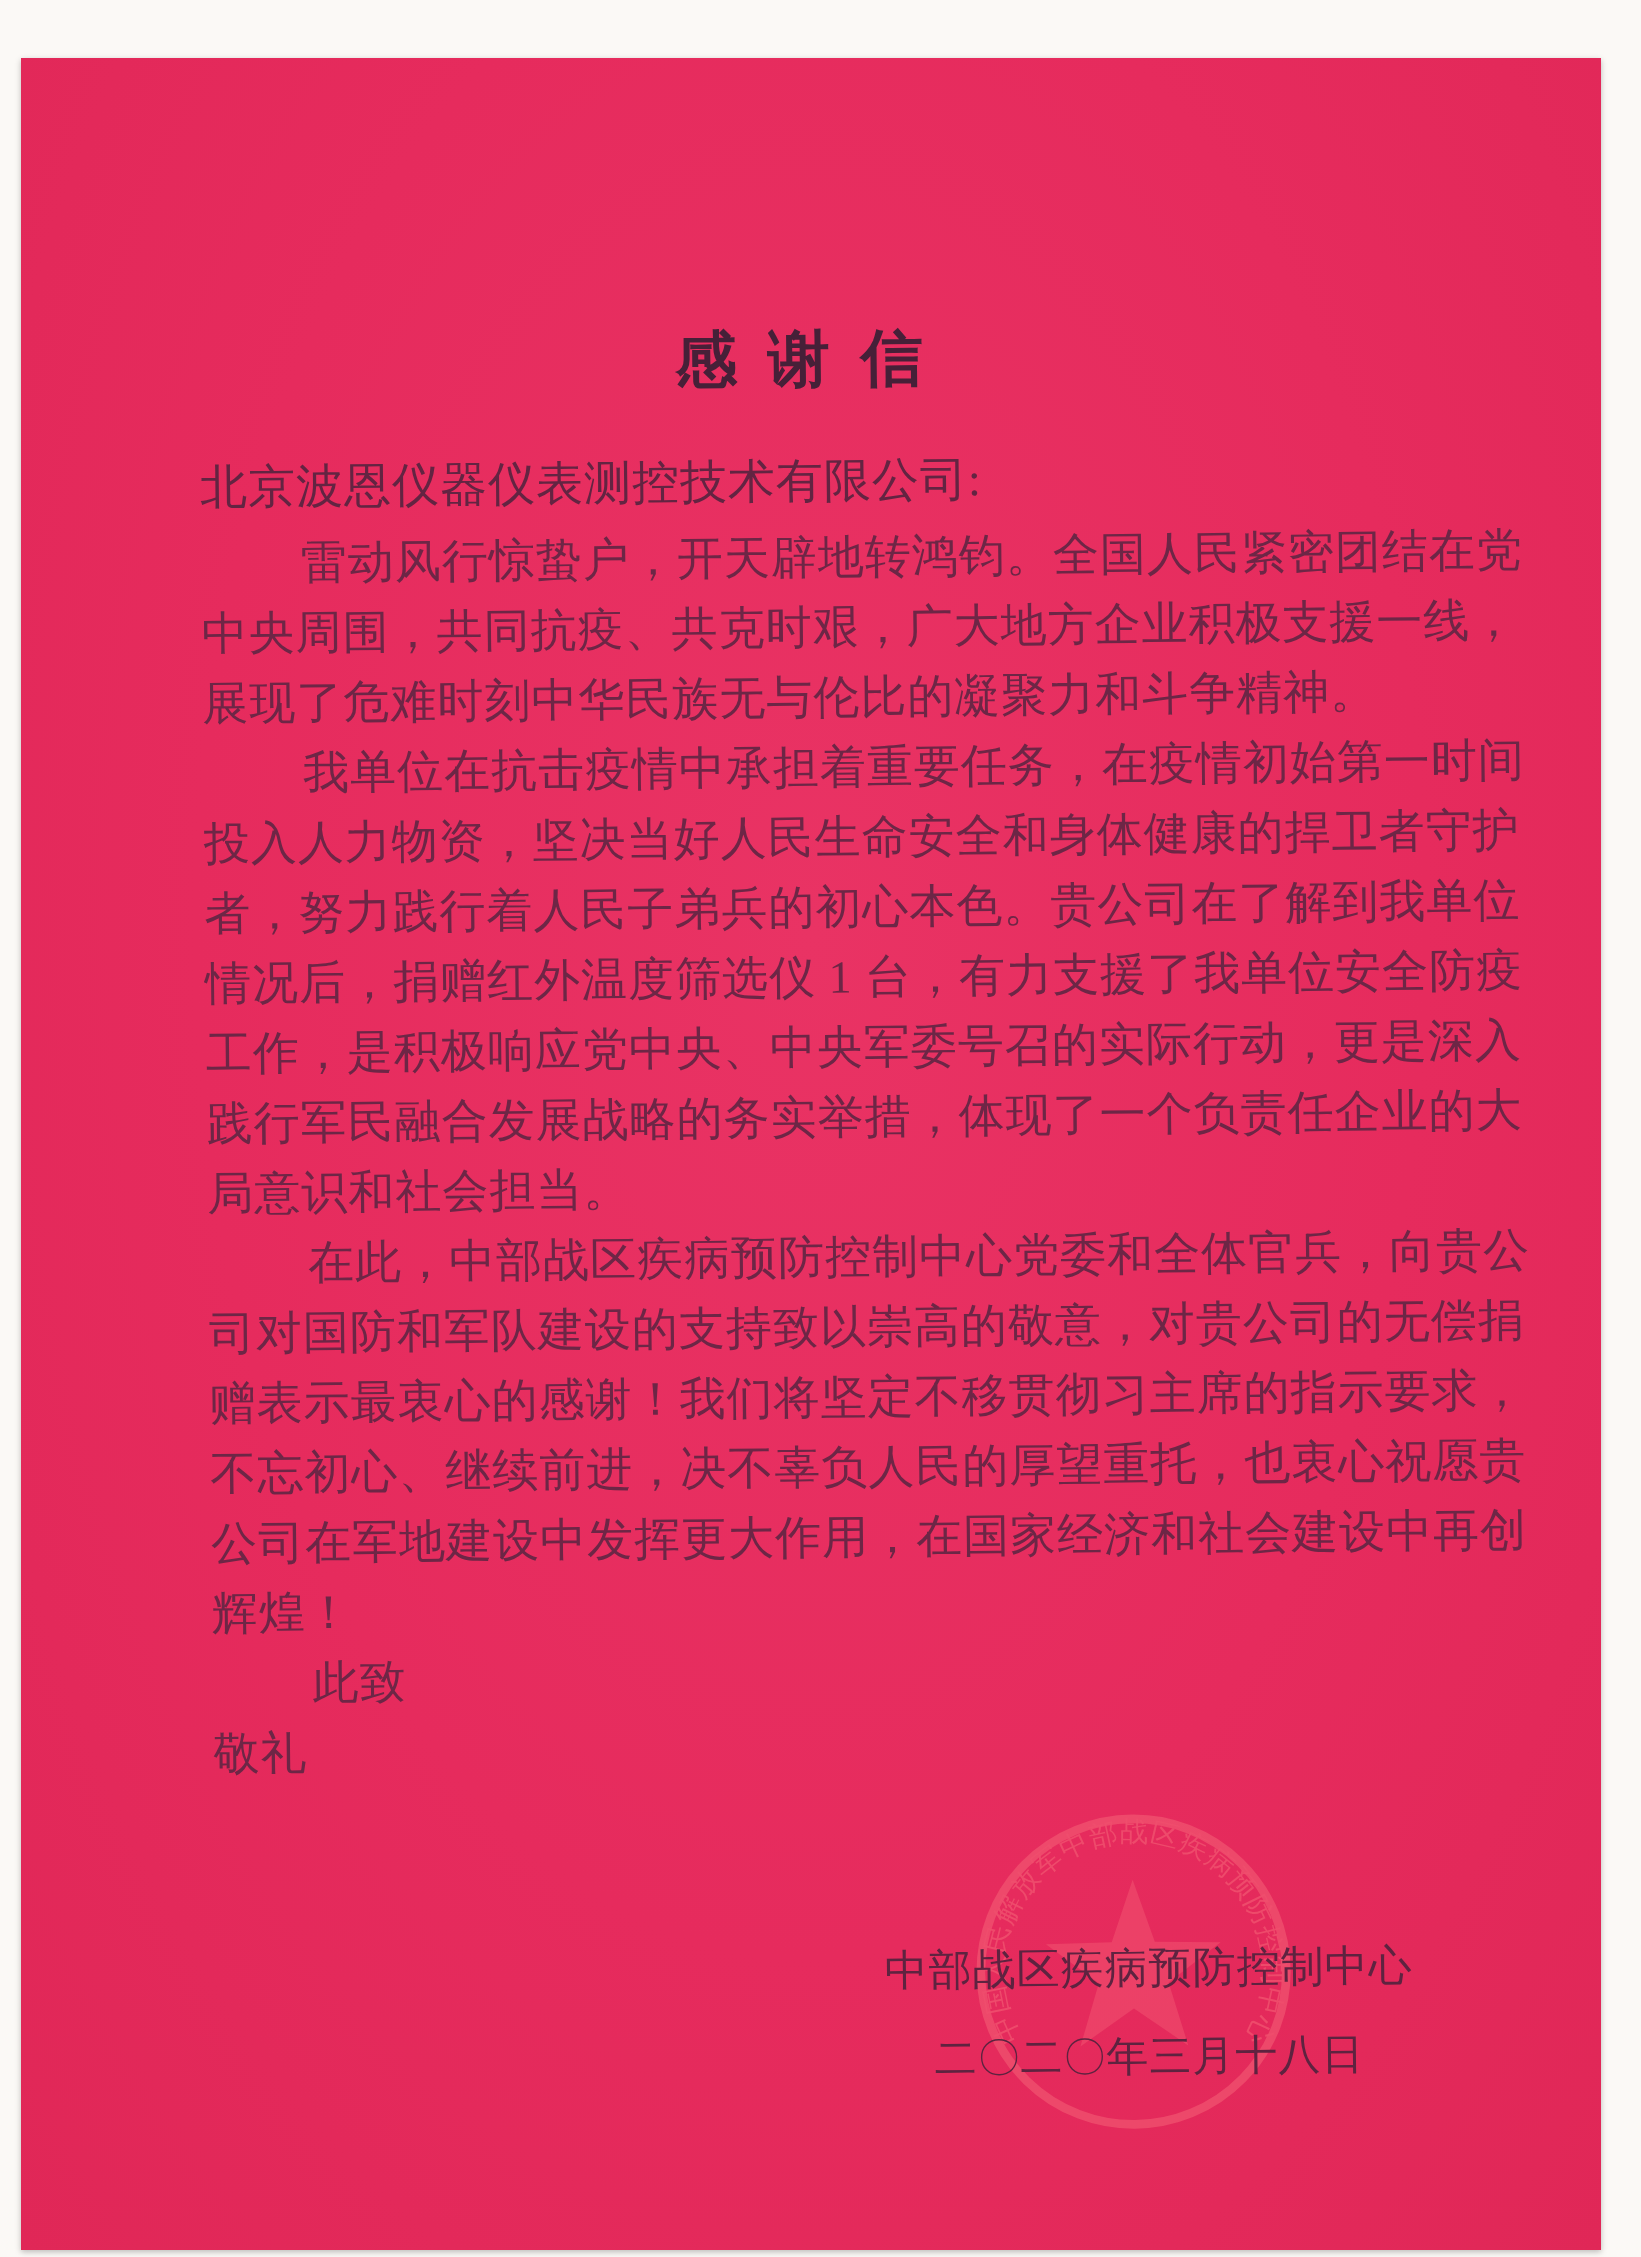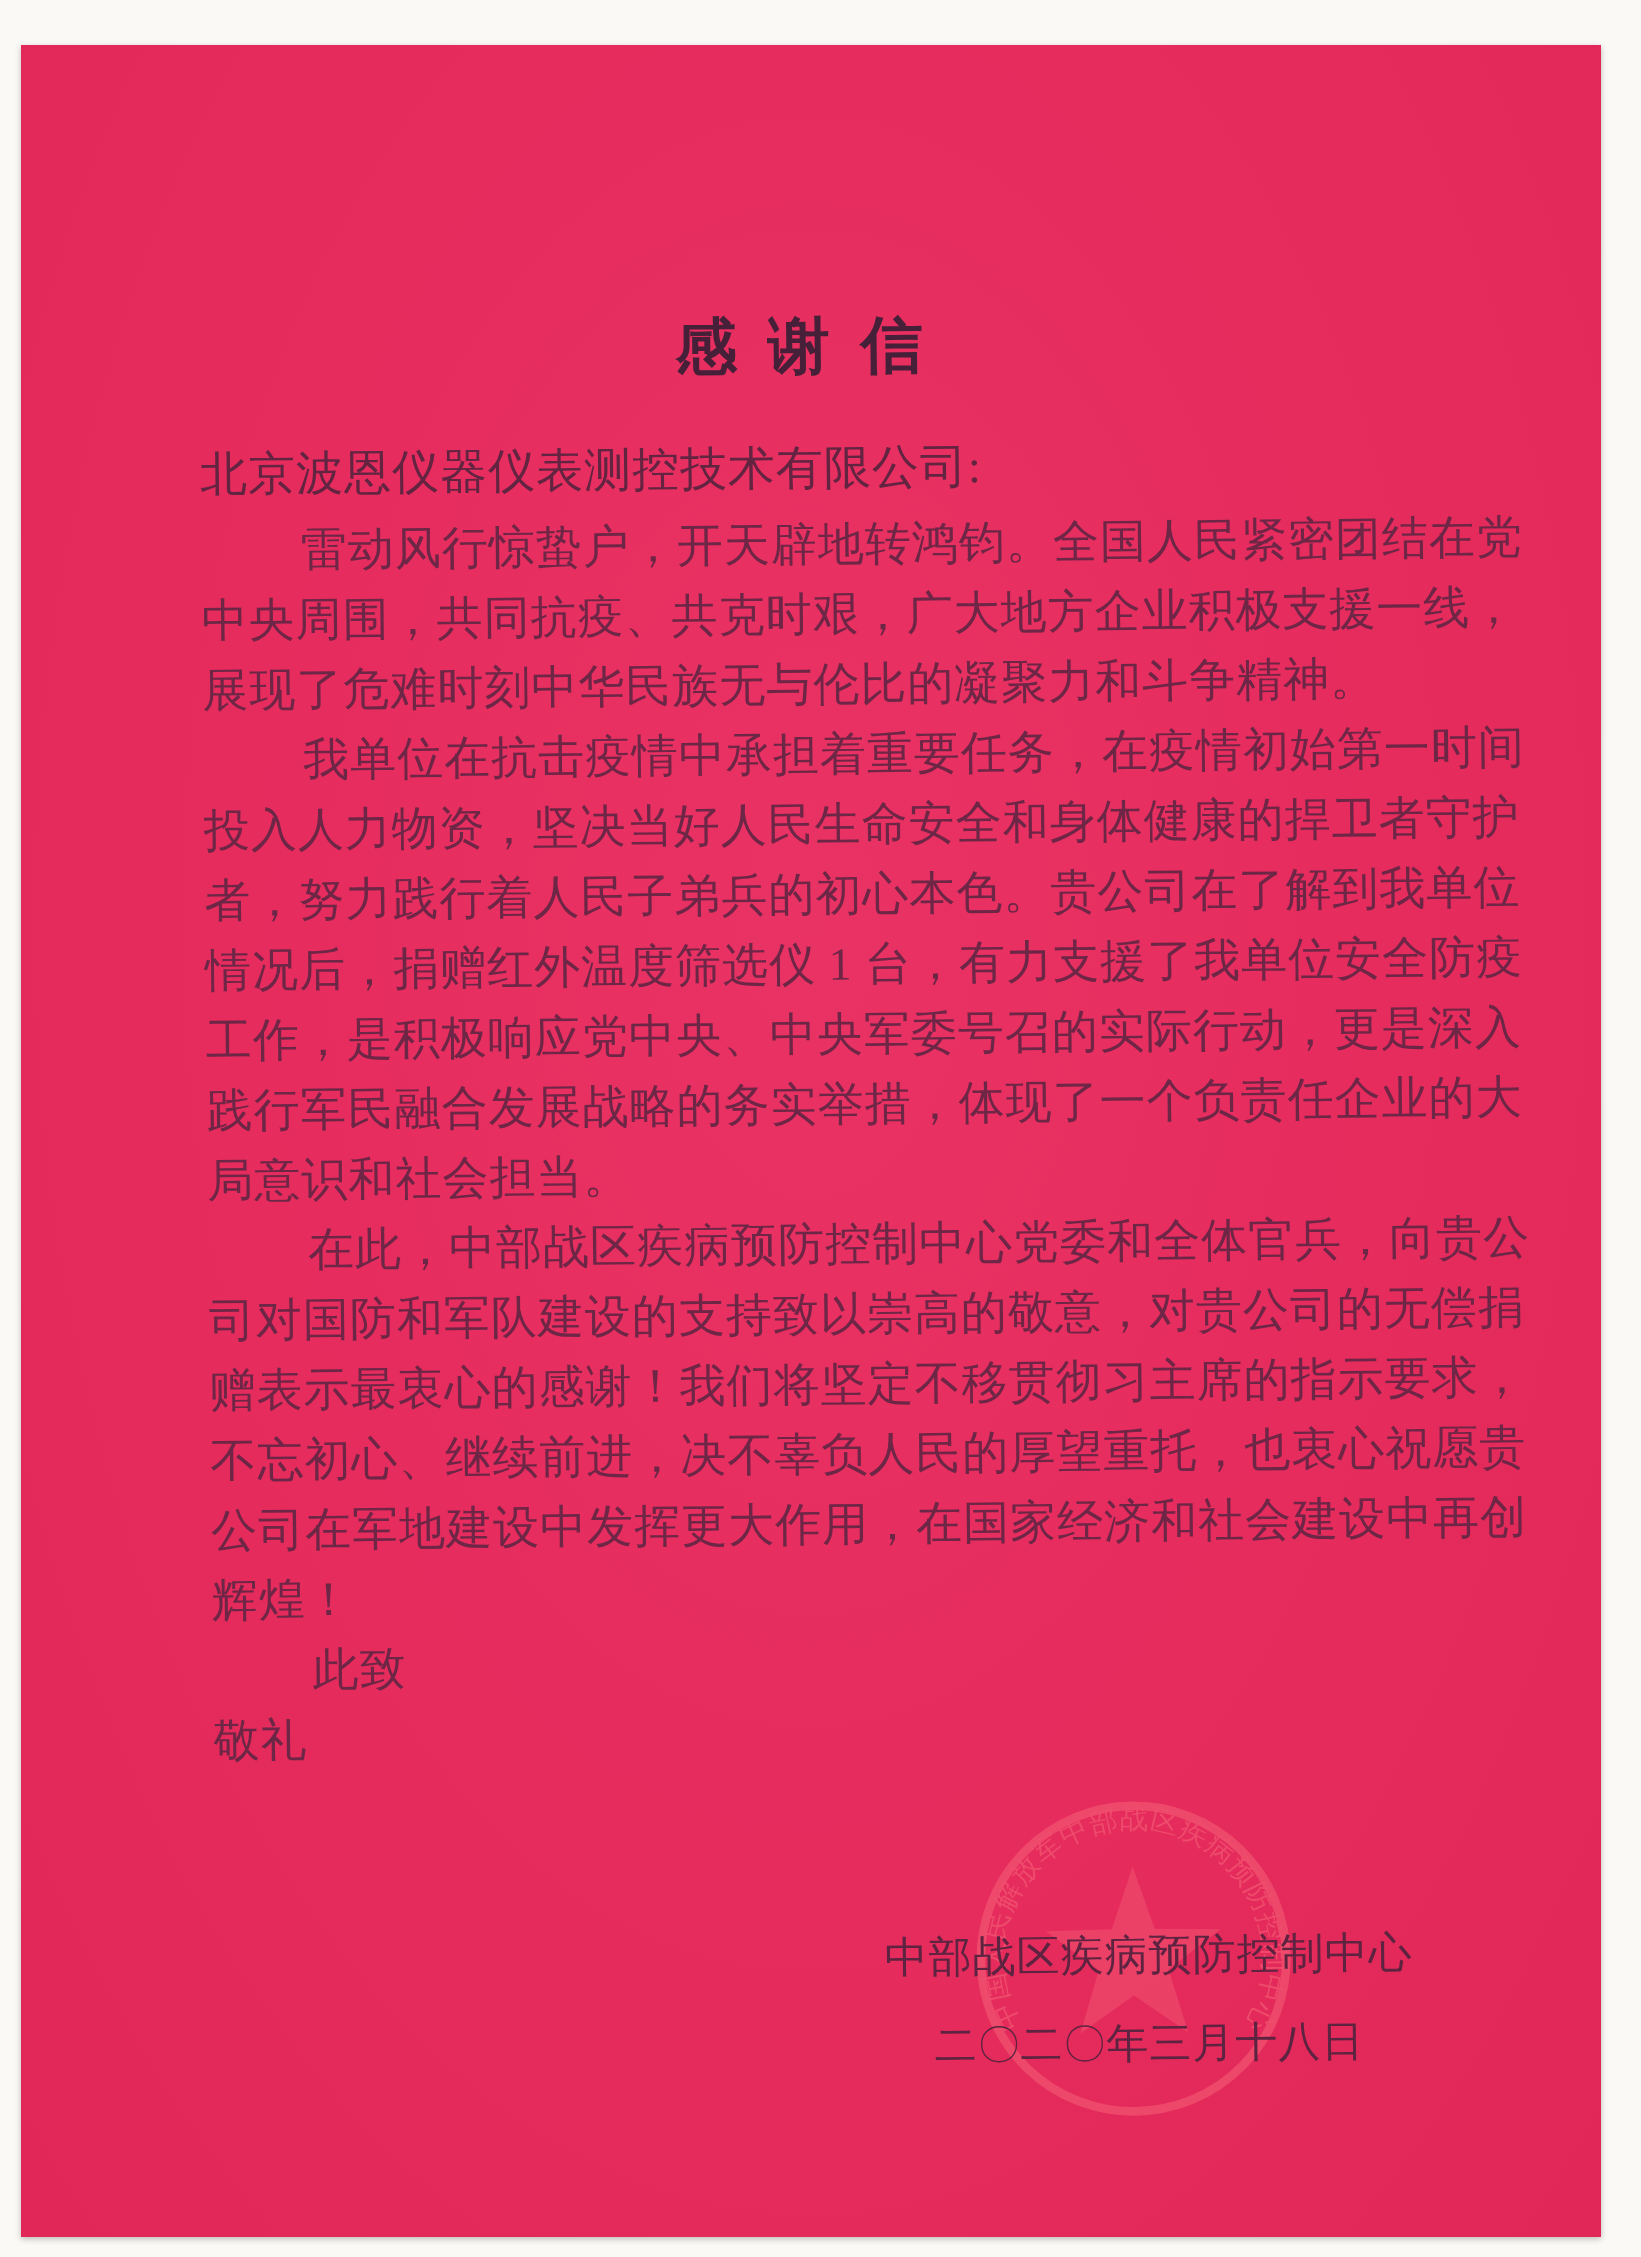--- a/index.html
+++ b/index.html
@@ -10,21 +10,21 @@
     width: 1641px;
     height: 2257px;
     position: relative;
     background: #fbf9f6;
     font-family: "Liberation Serif", serif;
     overflow: hidden;
   }
   .paper {
     position: absolute;
     left: 21px;
-    top: 45px;
+    top: 58px;
     width: 1580px;
     height: 2192px;
     background: radial-gradient(ellipse at 50% 40%, #e93364 0%, #e62b5d 55%, #e02757 100%);
     box-shadow: 0 1.9px 5.8px rgba(0,0,0,0.25);
   }
   .content {
     position: absolute;
     inset: 0;
     transform: rotate(-0.6deg);
     transform-origin: 50% 50%;

